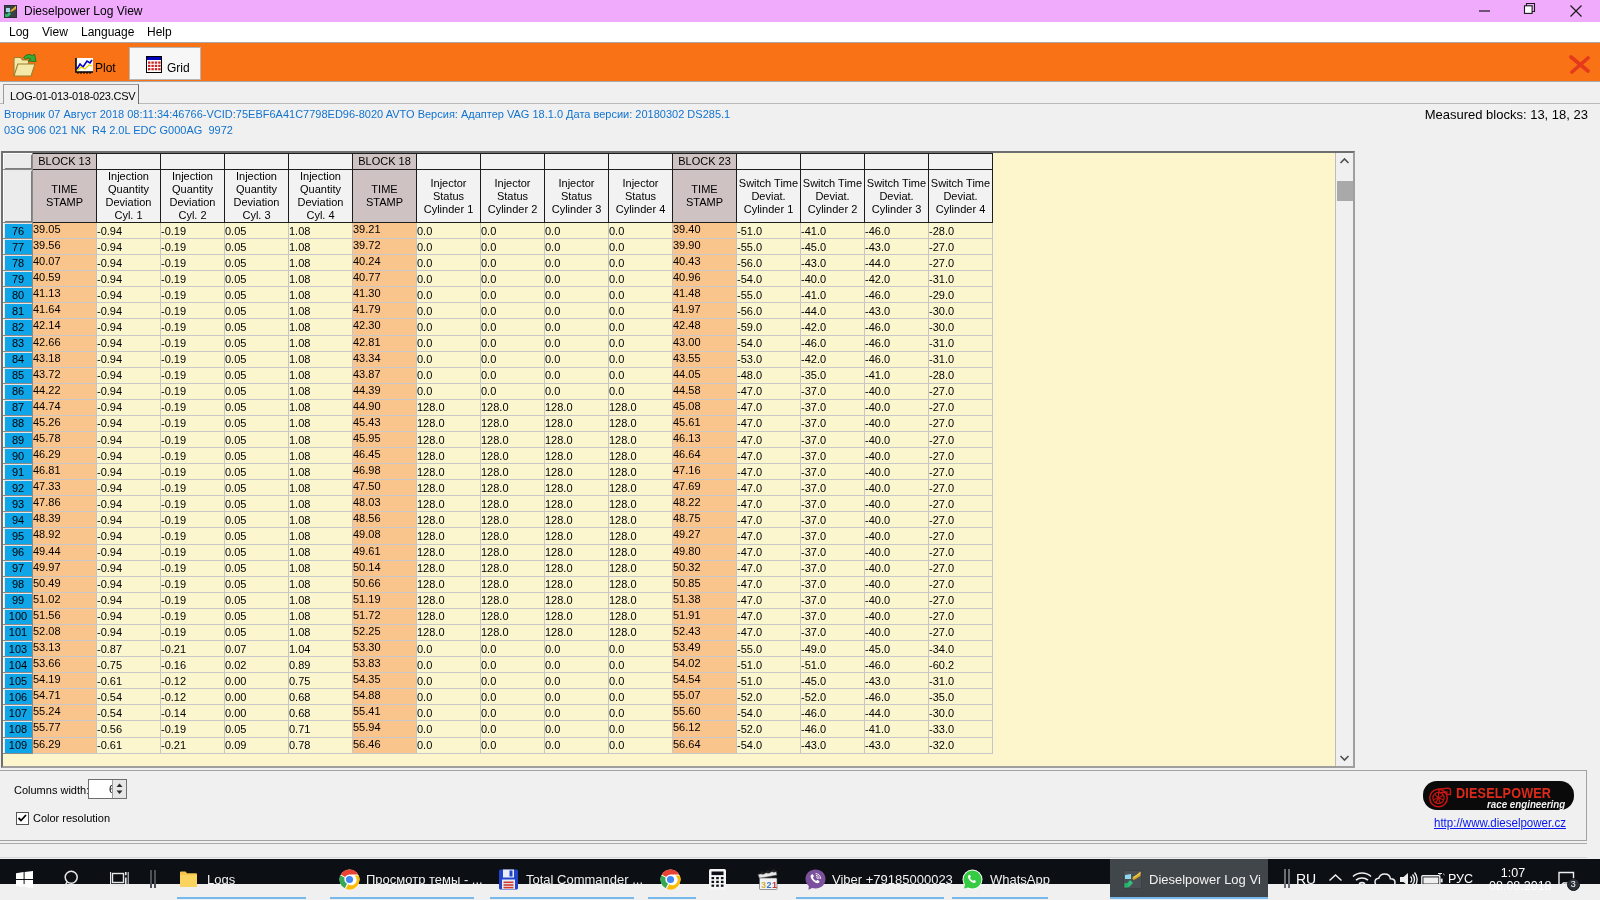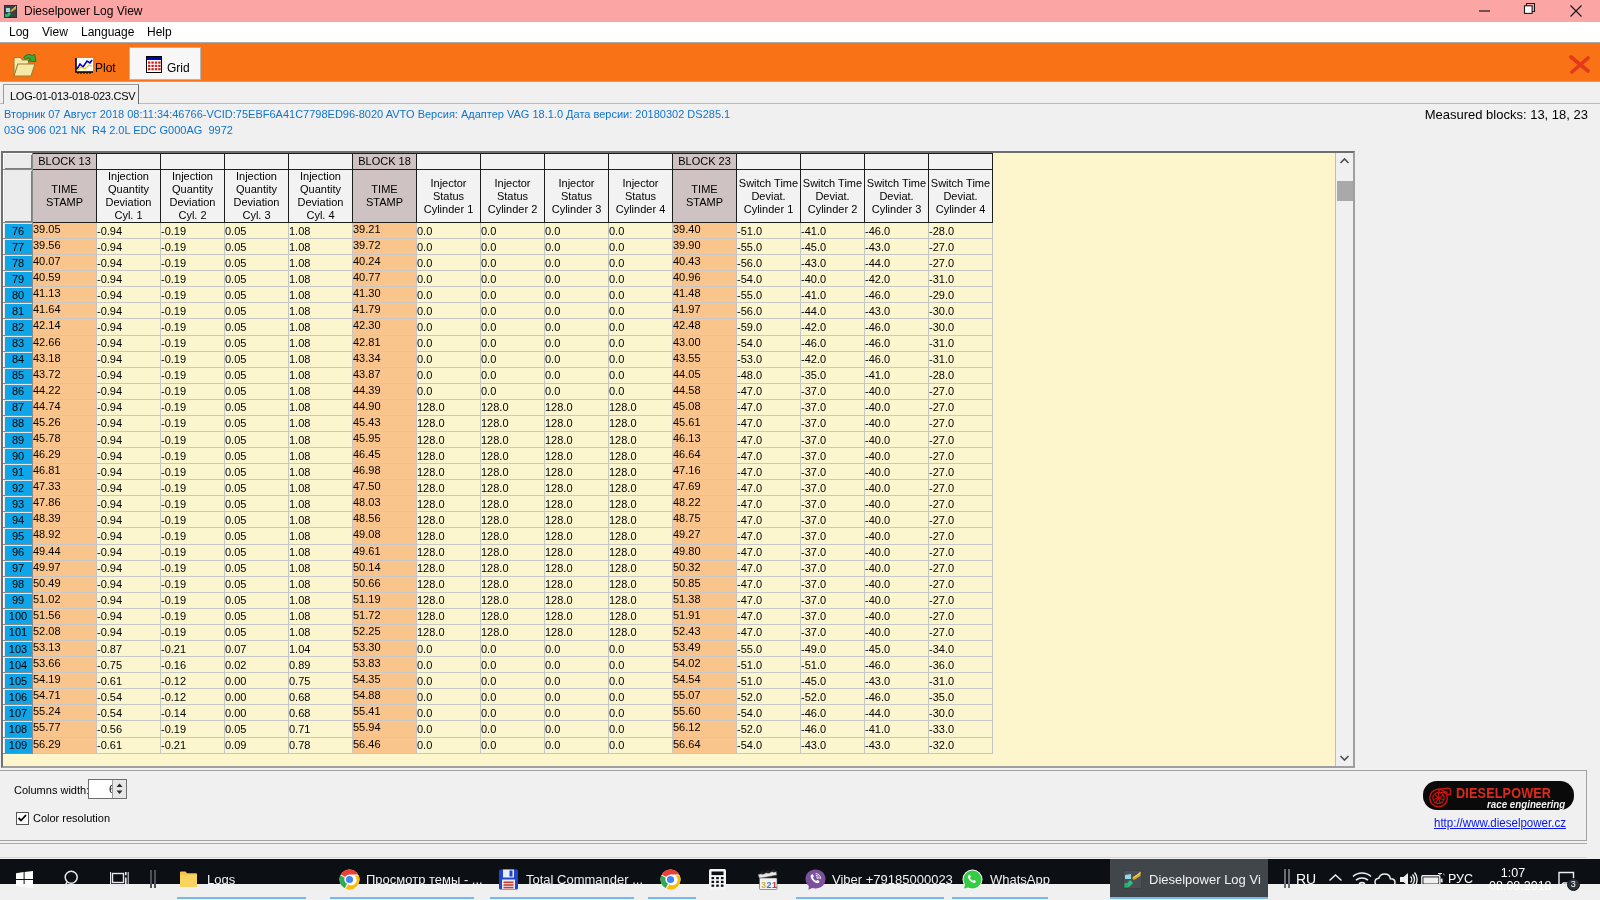--- a/index.html
+++ b/index.html
@@ -2,21 +2,21 @@
 <html><head>
 <meta charset="utf-8">
 <style>
 * { margin:0; padding:0; box-sizing:border-box; }
 html,body { width:1600px; height:900px; overflow:hidden; background:#fff;
   font-family:"Liberation Sans", sans-serif; }
 #win { position:absolute; left:0; top:0; width:1600px; height:900px; background:#f0f0f0; }
 .abs { position:absolute; }
 
 
-#titlebar { position:absolute; left:0; top:0; width:1600px; height:22px; background:#fca5a5; }
+#titlebar { position:absolute; left:0; top:0; width:1600px; height:22px; background:#f0abfc; }
 #titletext { position:absolute; left:24px; top:4px; font-size:12px; color:#000; }
 
 #menubar { position:absolute; left:0; top:22px; width:1600px; height:20px; background:#fff; font-size:12px; color:#000; }
 #menubar span { position:absolute; top:3px; }
 
 #toolbar { position:absolute; left:0; top:42px; width:1600px; height:40px; background:#f97316; border-top:1px solid #a8a8a8; border-bottom:1px solid #a8a8a8; }
 #gridbtn { position:absolute; left:129px; top:4px; width:72px; height:33px; background:#f7f7f7; border:1px solid #b5b5b5; }
 .tbtxt { position:absolute; font-size:12px; color:#000; }
 
 #tabarea { position:absolute; left:0; top:82px; width:1600px; height:70px; background:#f0f0f0; }
@@ -702,21 +702,21 @@
             <td>0.89</td>
             <td class="ts">53.83</td>
             <td>0.0</td>
             <td>0.0</td>
             <td>0.0</td>
             <td>0.0</td>
             <td class="ts">54.02</td>
             <td>-51.0</td>
             <td>-51.0</td>
             <td>-46.0</td>
-            <td>-36.0</td>
+            <td>-60.2</td>
           </tr>
 <tr>
             <td class="rn">105</td>
             <td class="ts">54.19</td>
             <td>-0.61</td>
             <td>-0.12</td>
             <td>0.00</td>
             <td>0.75</td>
             <td class="ts">54.35</td>
             <td>0.0</td>

